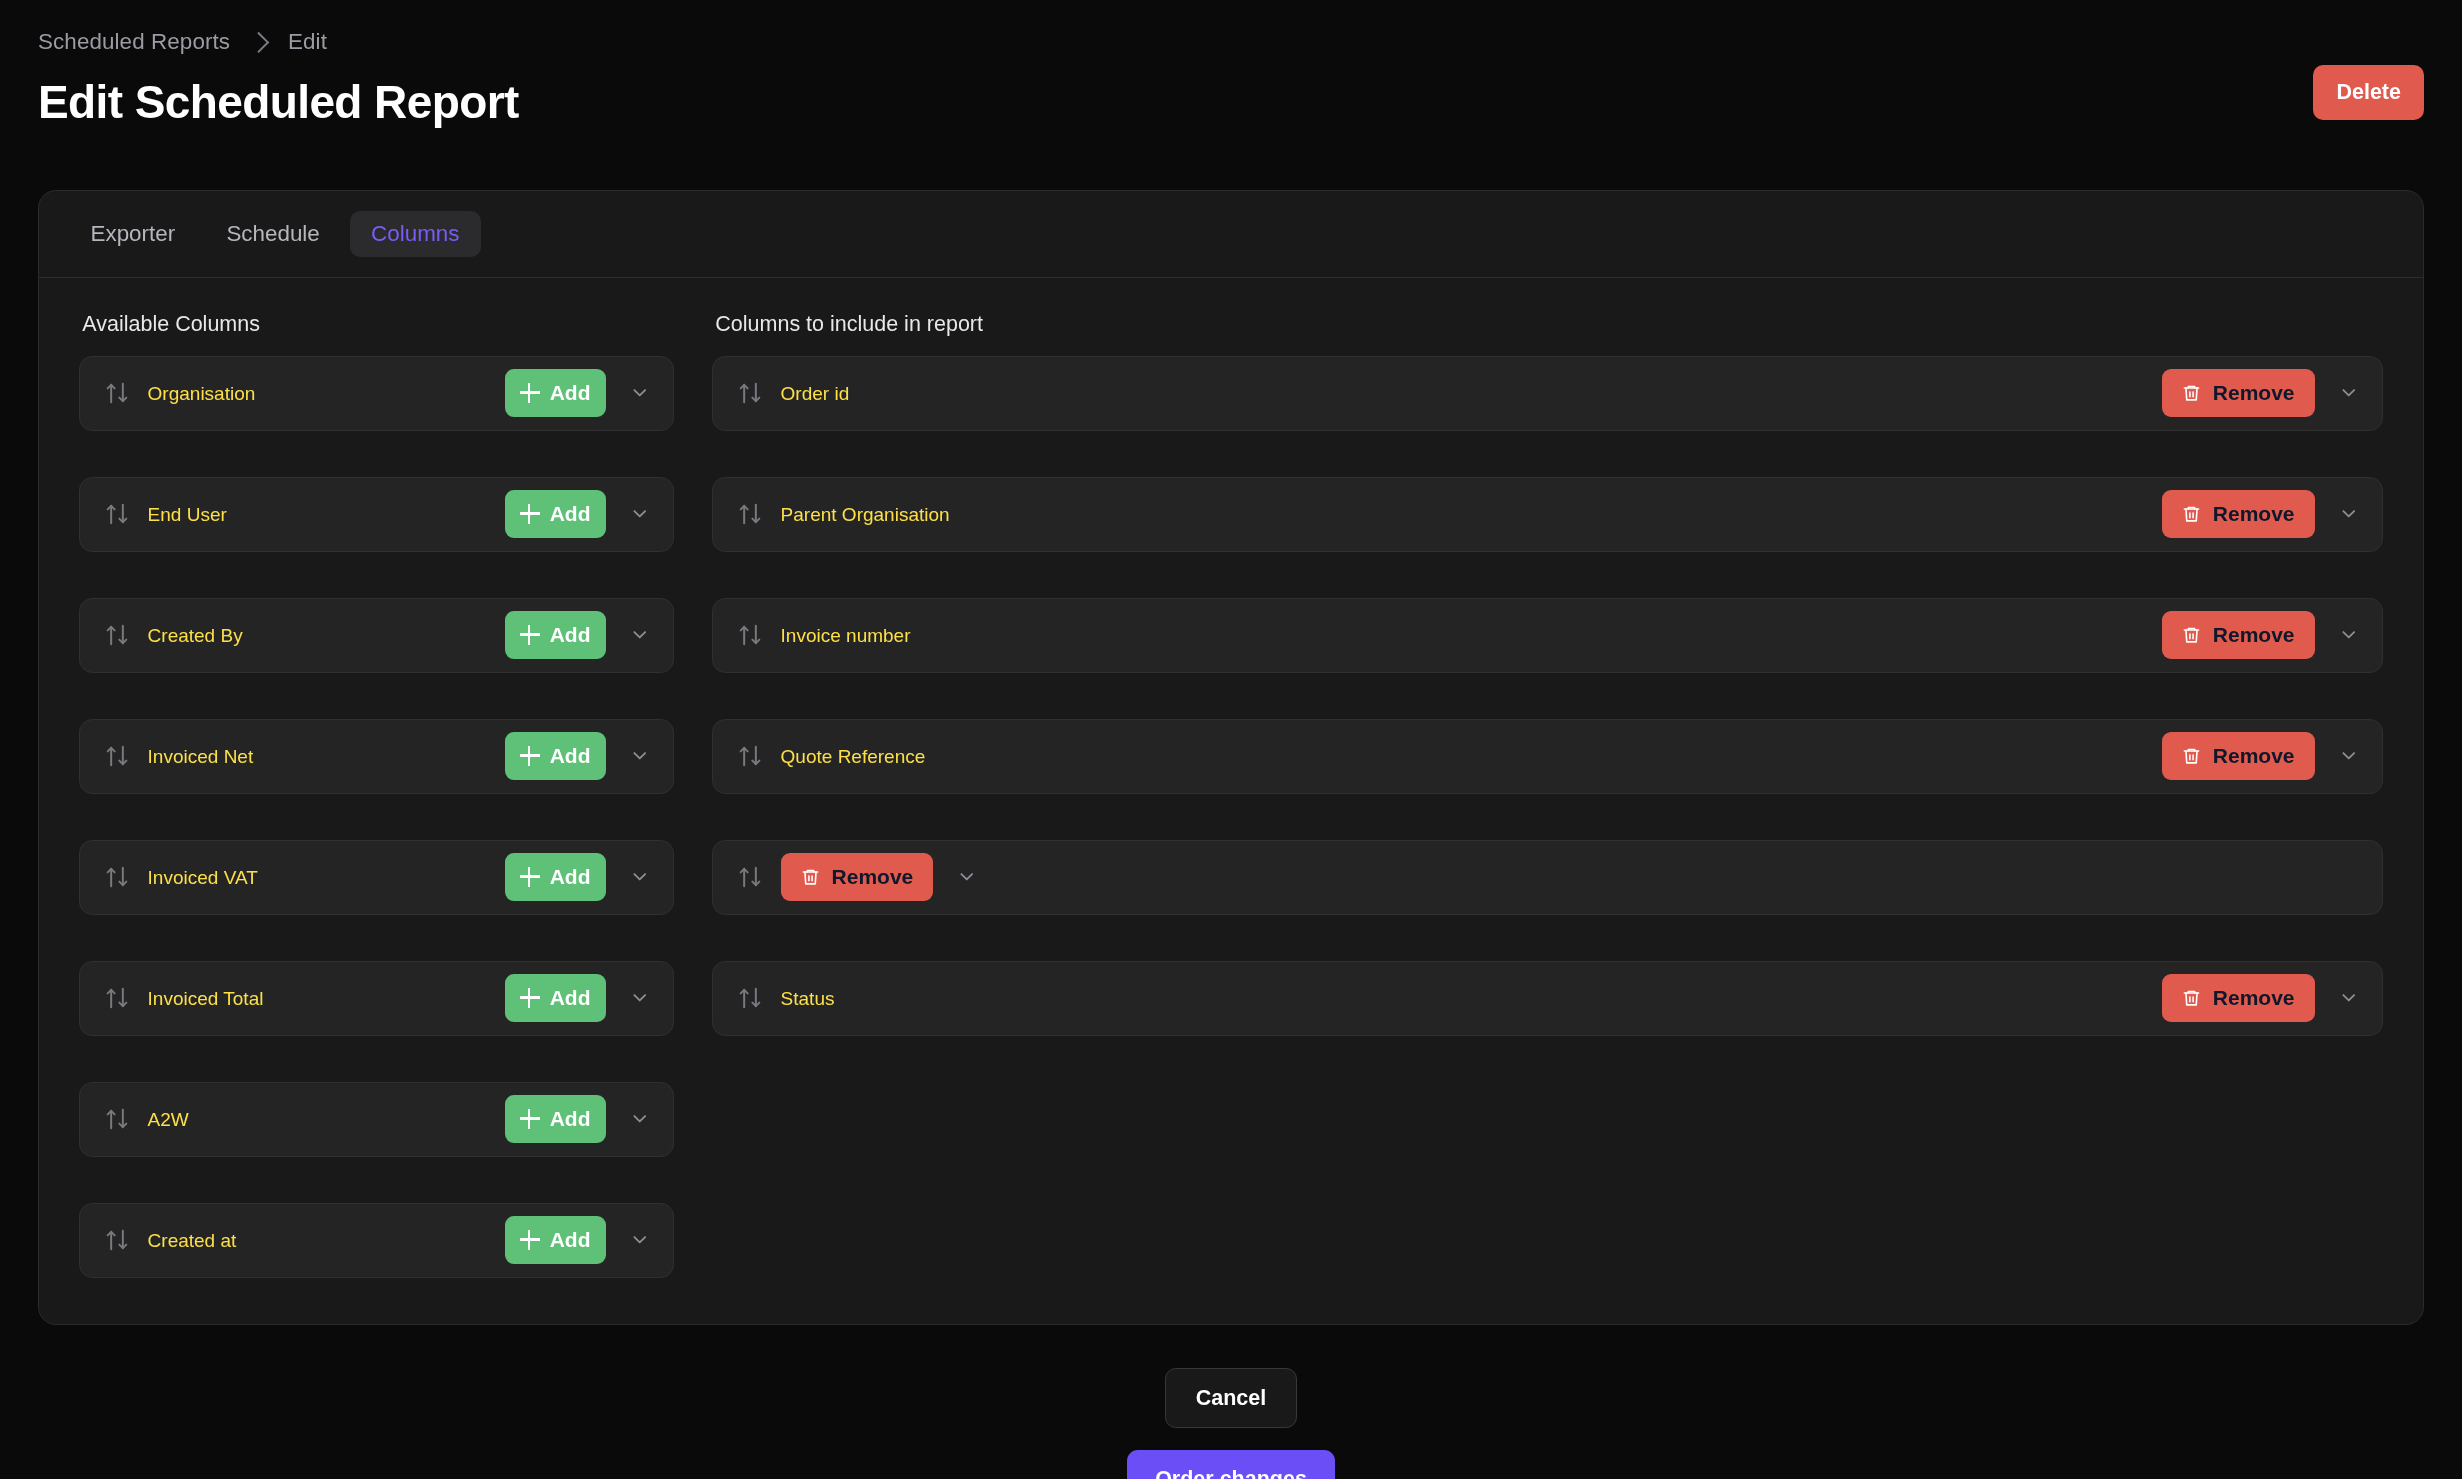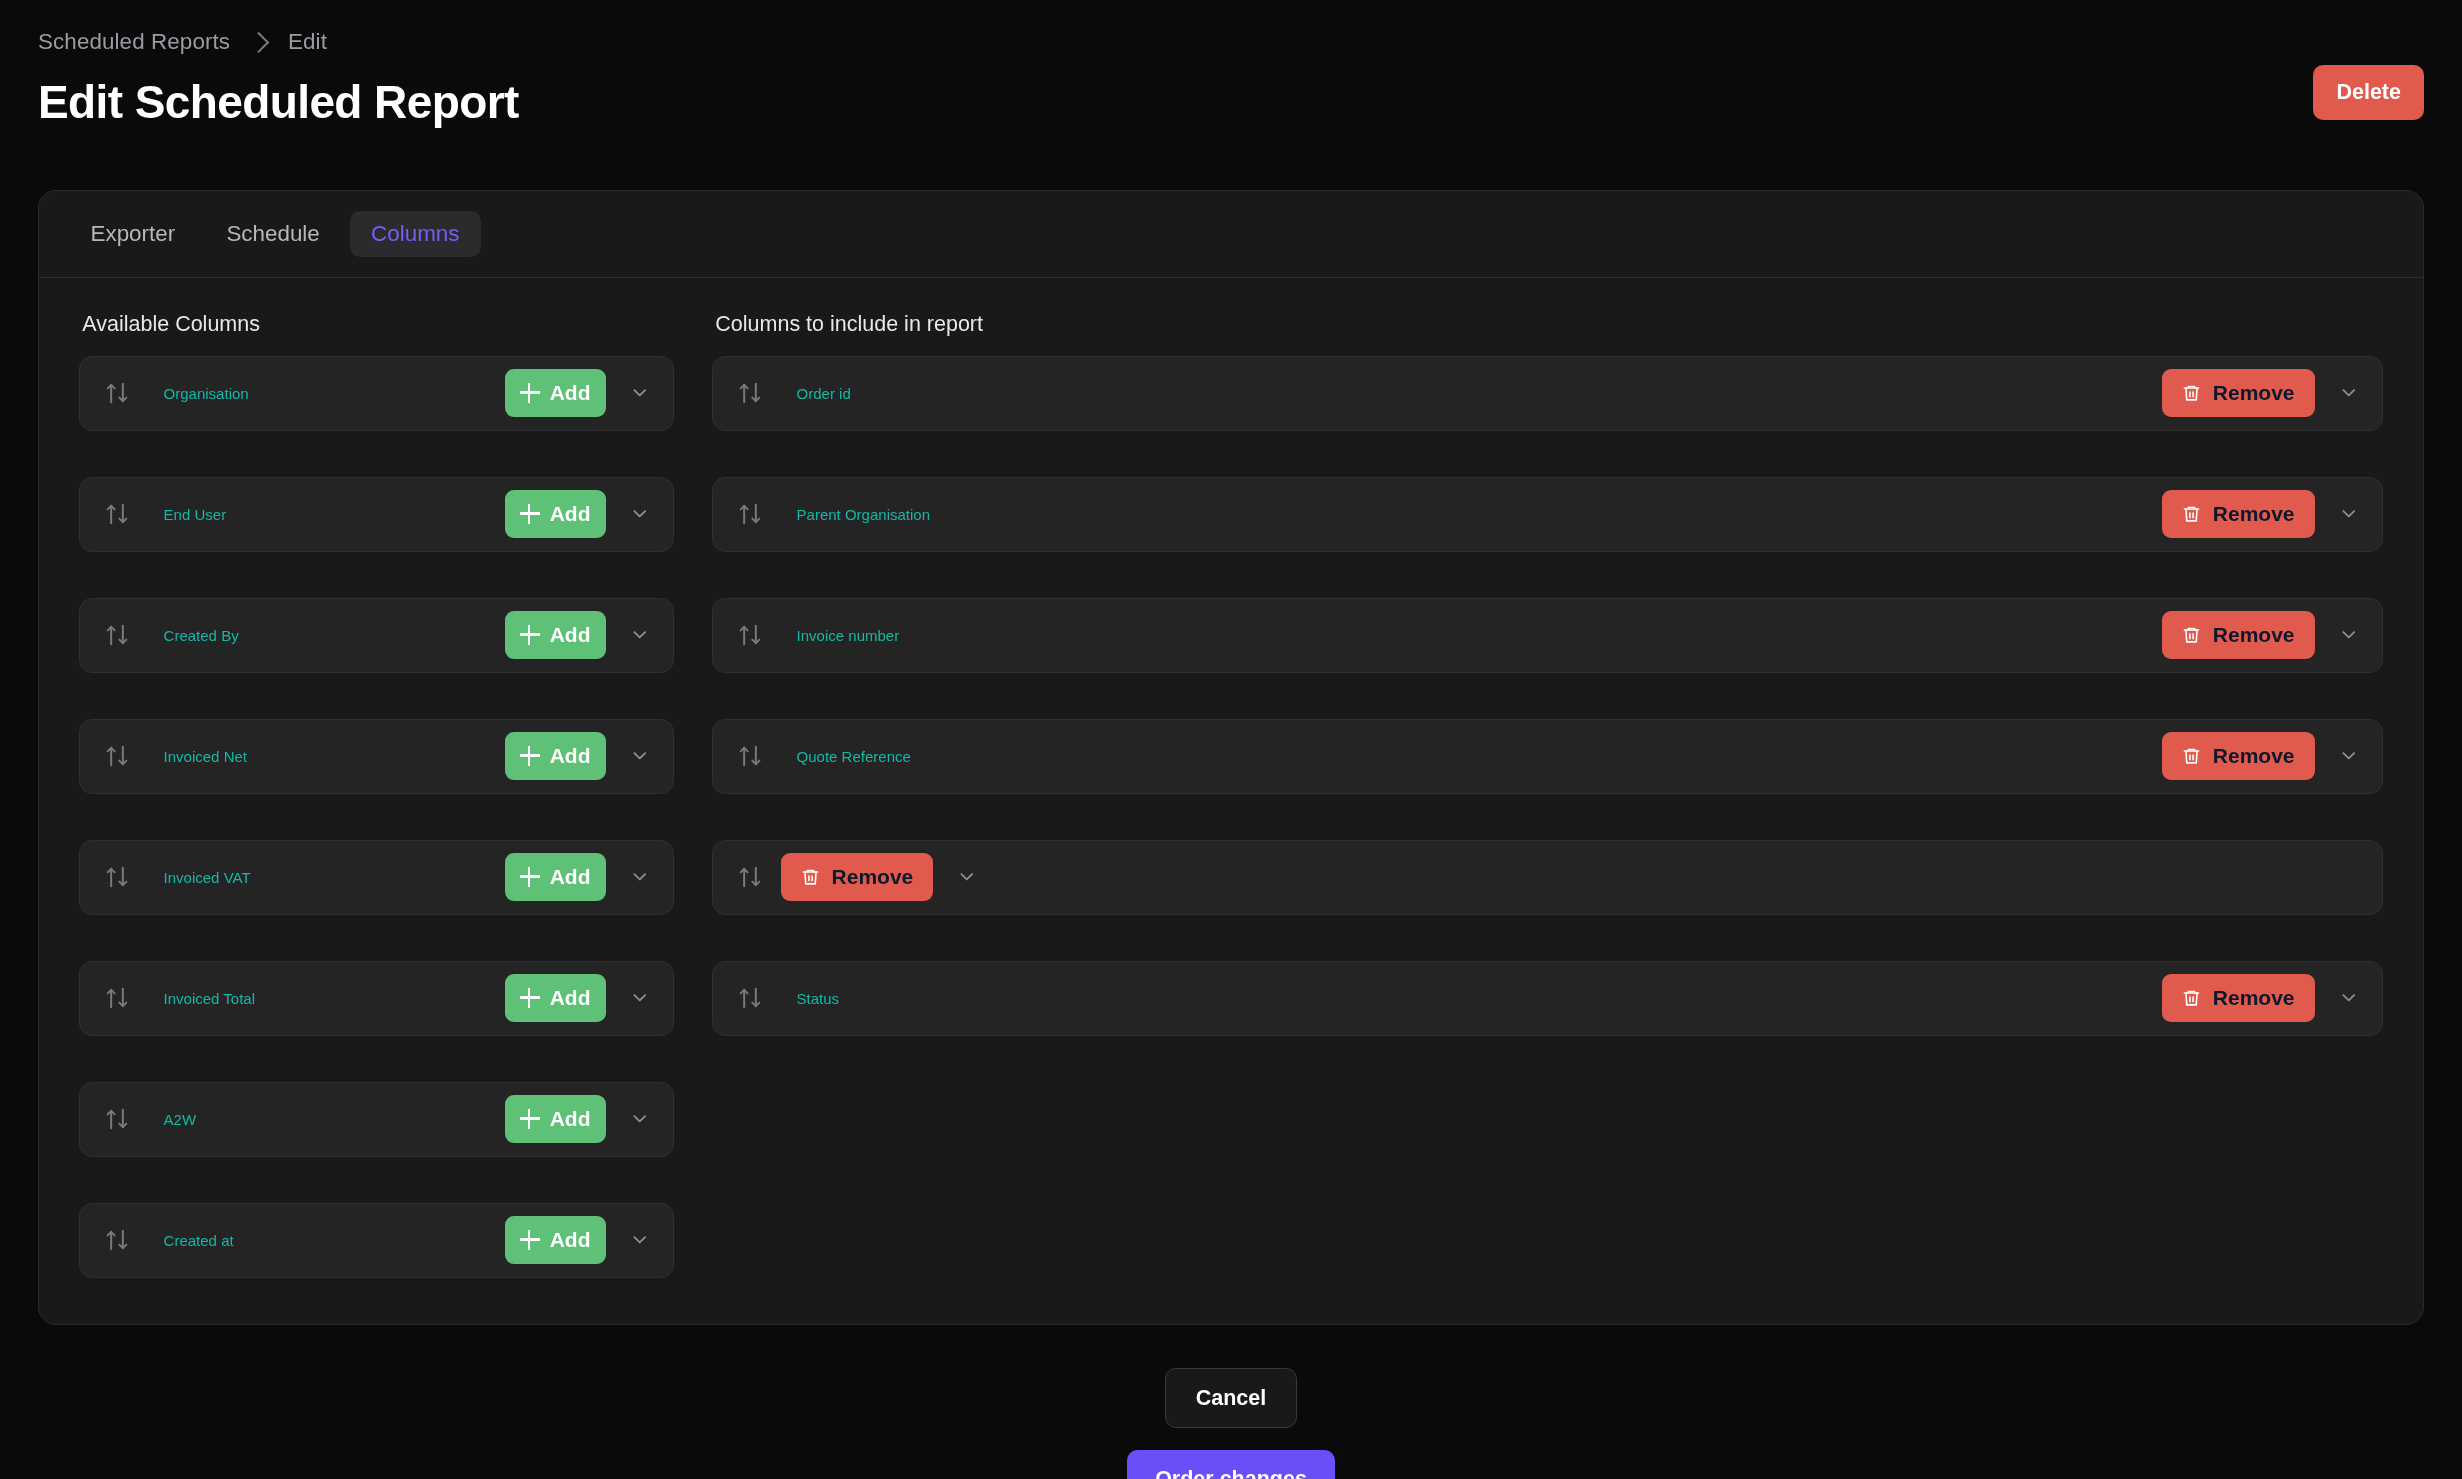--- a/index.html
+++ b/index.html
@@ -152,26 +152,25 @@
   .sort-icon {
     flex: 0 0 auto;
     width: 28px;
     height: 28px;
     margin-right: 16.6px;
     opacity: .72;
   }
   .sort-icon svg { display: block; }
 
   .row-label {
-    font-size: 15px;
-    color: #14b8a6;
+    font-size: 19px;
+    color: #fde047;
     line-height: 1;
     flex: 1 1 auto;
     white-space: nowrap;
-    margin-left: 16px;
   }
 
   .add-btn {
     background: #5ec177;
     color: #ffffff;
     border: none;
     border-radius: 9px;
     font-size: 21px;
     font-weight: 700;
     font-family: inherit;

